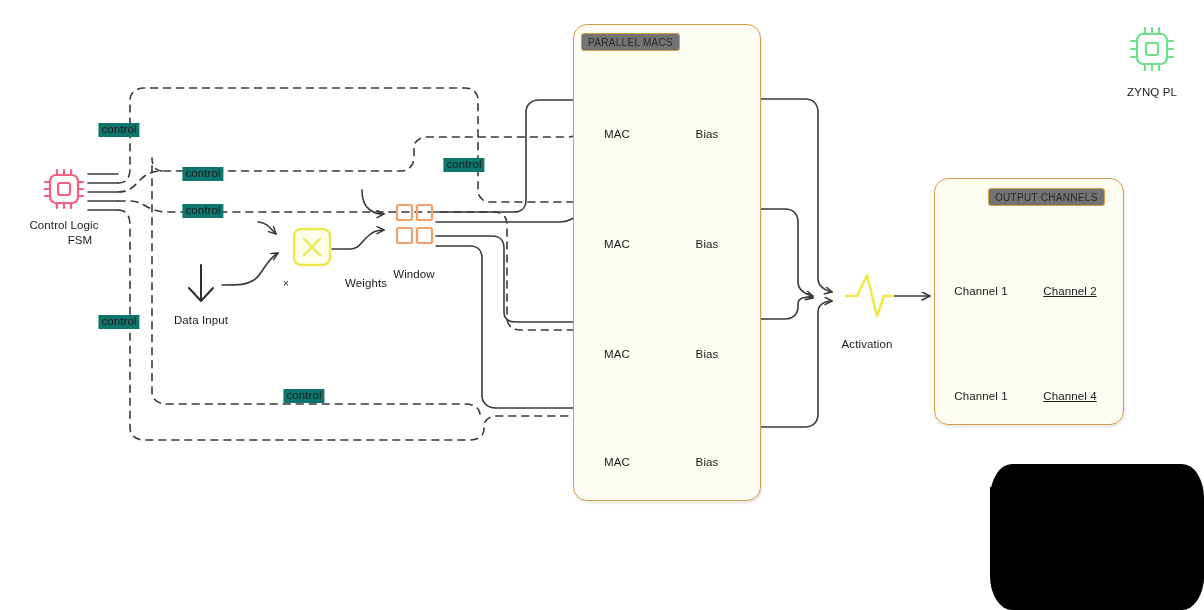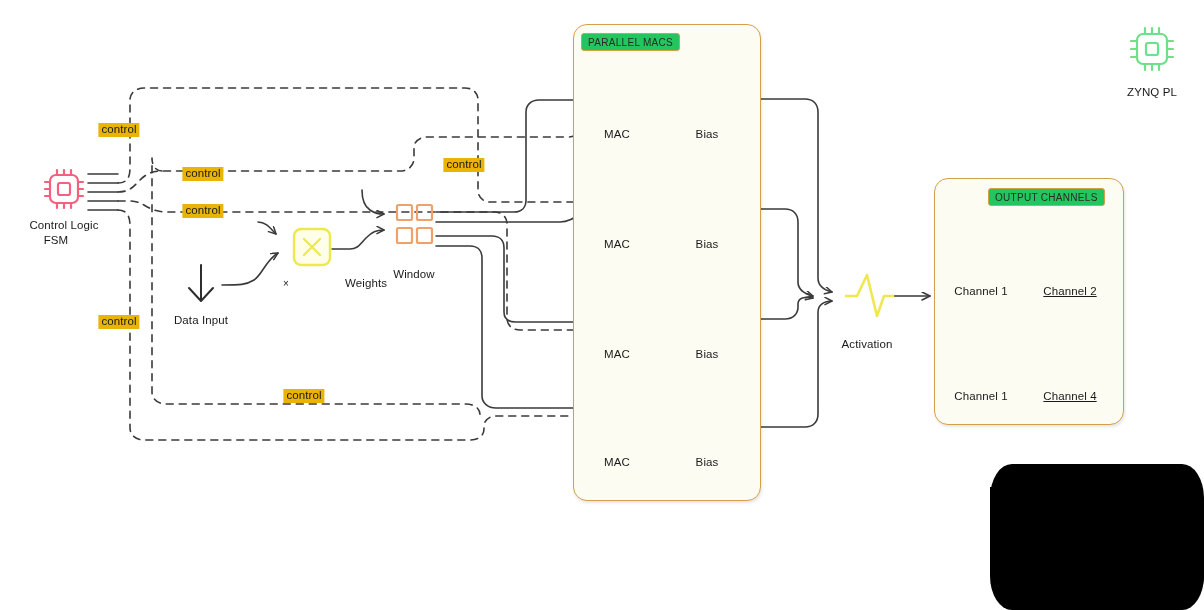--- a/index.html
+++ b/index.html
@@ -25,34 +25,34 @@
     font-family: "Liberation Sans", sans-serif;
     font-size: 11.5px;
     color: #1a1a1a;
     white-space: nowrap;
     line-height: 1.2;
     letter-spacing: 0.1px;
   }
   .lbl.ctr { transform: translateX(-50%); }
   .lbl.small { font-size: 10px; }
   .lbl.dash-label {
-    background: #eab308;
+    background: #0f766e;
     padding: 0 3px;
   }
   .panel {
     position: absolute;
     background: #fdfcf3;
     border: 1.6px solid #d3a04a;
     border-radius: 14px;
     box-shadow: 1px 2px 3px rgba(0,0,0,0.10);
     box-sizing: border-box;
   }
   .panel-badge {
     position: absolute;
-    background: #22c55e;
+    background: #737373;
     border: 1px solid #d3a04a;
     border-radius: 3px;
     font-family: "Liberation Sans", sans-serif;
     font-size: 10px;
     color: #2a2a2a;
     padding: 3px 6px 2px 6px;
     letter-spacing: 0.3px;
     white-space: nowrap;
   }
   .redacted {
@@ -235,21 +235,21 @@
   </g>
 </svg>
 
 <div class="panel" style="left:573px; top:24px; width:188px; height:477px;"></div>
 <div class="panel-badge" style="left:581px; top:33px;">PARALLEL MACS</div>
 
 <div class="panel" style="left:934px; top:178px; width:190px; height:247px;"></div>
 <div class="panel-badge" style="left:944px; top:188px;margin-left:44px;">OUTPUT CHANNELS</div>
 
 <div class="lbl ctr" style="left:64px; top:219px;">Control Logic</div>
-<div class="lbl ctr" style="left:56px; top:234px;">FSM</div>
+<div class="lbl ctr" style="left:80px; top:234px;">FSM</div>
 
 <div class="lbl ctr" style="left:201px; top:314px;">Data Input</div>
 
 <div class="lbl small" style="left:283px; top:278px;">×</div>
 <div class="lbl" style="left:297px; top:277px;margin-left:48px;">Weights</div>
 
 <div class="lbl ctr" style="left:414px; top:268px;">Window</div>
 
 <div class="lbl ctr dash-label" style="left:119px; top:123px;">control</div>
 <div class="lbl ctr dash-label" style="left:203px; top:167px;">control</div>

